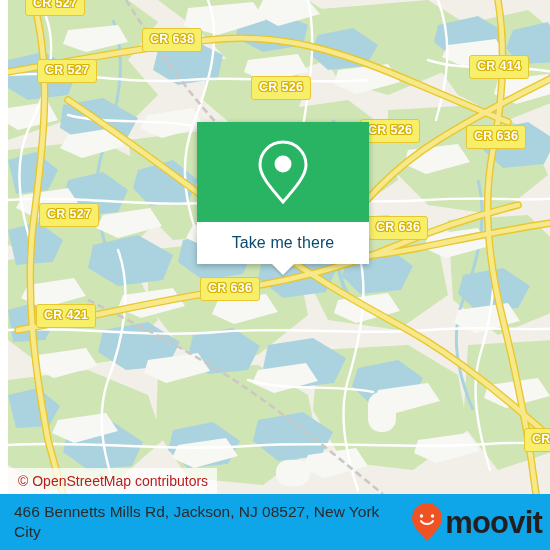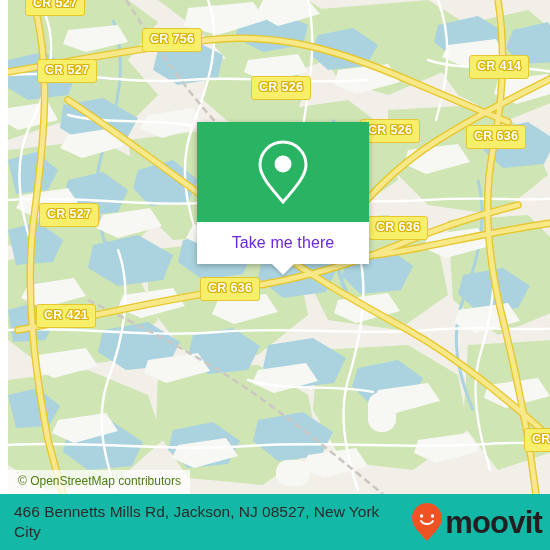--- a/index.html
+++ b/index.html
@@ -74,55 +74,55 @@
   }
   #popup-footer {
     height: 42px;
     background: #ffffff;
     display: flex;
     align-items: center;
     justify-content: center;
   }
   #popup-footer-label {
     font-size: 16px;
-    color: #6d28d9;
+    color: #0c4a6e;
     letter-spacing: 0.1px;
   }
   #popup-tail {
     position: absolute;
     left: 50%;
     bottom: -11px;
     margin-left: -11px;
     width: 0; height: 0;
     border-left: 11px solid transparent;
     border-right: 11px solid transparent;
     border-top: 11px solid #ffffff;
     filter: drop-shadow(0 2px 1px rgba(0,0,0,0.16));
   }
 
   
   #attribution {
     position: absolute;
     left: 0;
     bottom: 0;
     background: rgba(255,255,255,0.72);
-    font-size: 12px;
-    color: #4d7c0f;
+    font-size: 14px;
+    color: #b91c1c;
     padding: 5px 9px 5px 10px;
     line-height: 1.15;
   }
 
   
   #footer {
     position: absolute;
     left: 0;
     top: 494px;
     width: 550px;
     height: 56px;
-    background: #14b8a6;
+    background: #0ea5e9;
     display: flex;
     align-items: center;
     box-sizing: border-box;
     padding: 0 8px 0 14px;
   }
   #footer-address {
     flex: 1 1 auto;
     font-size: 15.5px;
     color: #2b2b2b;
     line-height: 1.3;
@@ -297,21 +297,21 @@
           <circle cx="348" cy="241" r="9"></circle>
         </g>
         <g fill="none" stroke="#f7e98a" stroke-width="3.4">
           <circle cx="348" cy="241" r="9"></circle>
         </g>
       </g>
     </svg>
 
     <div id="shields">
         <div class="shield" style="left: 17px; top: -8px;">CR 527</div>
-        <div class="shield" style="left: 134px; top: 28px;">CR 756</div>
+        <div class="shield" style="left: 134px; top: 28px;">CR 638</div>
         <div class="shield" style="left: 29px; top: 59px;">CR 527</div>
         <div class="shield" style="left: 461px; top: 55px;">CR 414</div>
         <div class="shield" style="left: 243px; top: 76px;">CR 526</div>
         <div class="shield" style="left: 352px; top: 119px;">CR 526</div>
         <div class="shield" style="left: 458px; top: 125px;">CR 636</div>
         <div class="shield" style="left: 31px; top: 203px;">CR 527</div>
         <div class="shield" style="left: 360px; top: 216px;">CR 636</div>
         <div class="shield" style="left: 192px; top: 277px;">CR 636</div>
         <div class="shield" style="left: 28px; top: 304px;">CR 421</div>
         <div class="shield" style="left: 516px; top: 428px;">CR 639</div>

